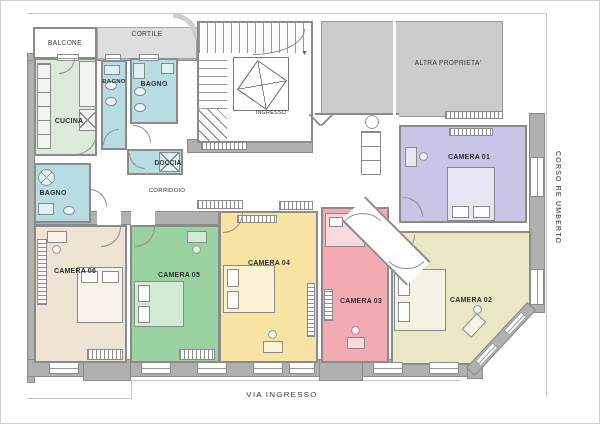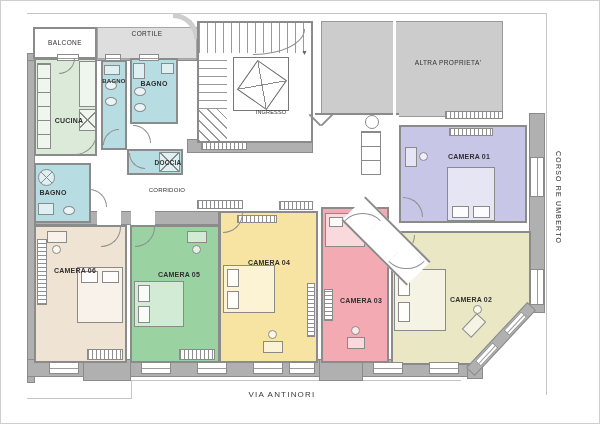--- a/index.html
+++ b/index.html
@@ -209,16 +209,16 @@
   <div class="lbl" style="left:153px;top:82px;">BAGNO</div>
   <div class="lbl" style="left:167px;top:161px;font-size:6.5px;">DOCCIA</div>
   <div class="lbl" style="left:52px;top:191px;">BAGNO</div>
   <div class="lbl small" style="left:166px;top:189px;font-size:6px;">CORRIDOIO</div>
   <div class="lbl" style="left:468px;top:155px;">CAMERA 01</div>
   <div class="lbl" style="left:470px;top:298px;">CAMERA 02</div>
   <div class="lbl" style="left:360px;top:299px;">CAMERA 03</div>
   <div class="lbl" style="left:268px;top:261px;">CAMERA 04</div>
   <div class="lbl" style="left:178px;top:273px;">CAMERA 05</div>
   <div class="lbl" style="left:74px;top:269px;">CAMERA 06</div>
-  <div class="lbl street" style="left:281px;top:393px;">VIA ANTINORI</div>
+  <div class="lbl street" style="left:281px;top:393px;">VIA INGRESSO</div>
   <div class="lbl vstreet" style="left:557px;top:150px;height:150px;">CORSO RE UMBERTO</div>
 
 </div>
 
 </body></html>

